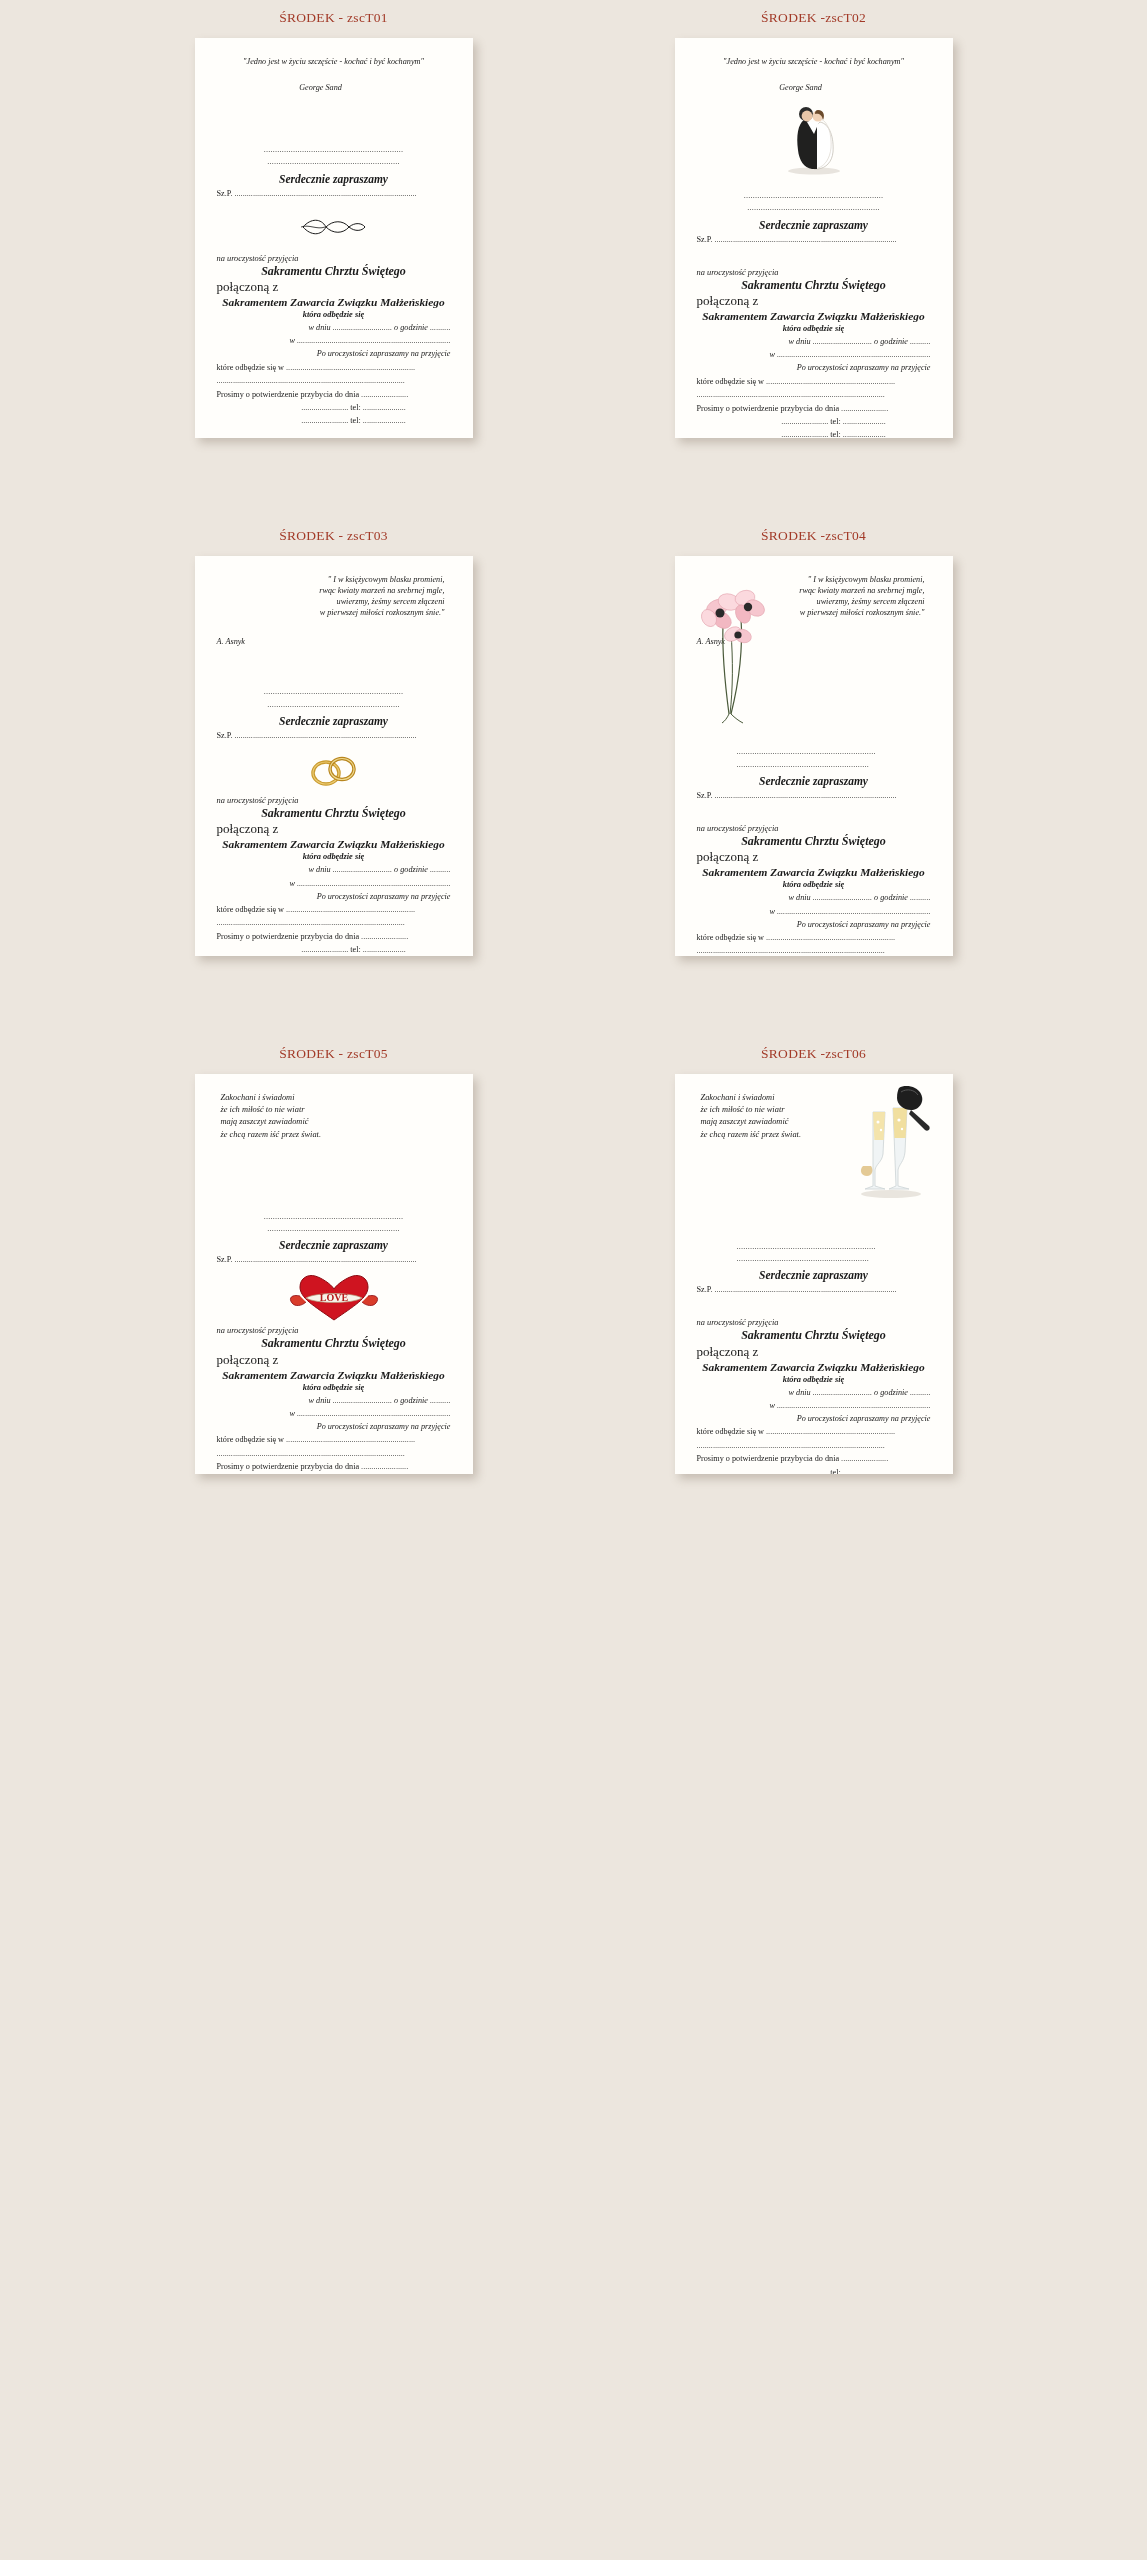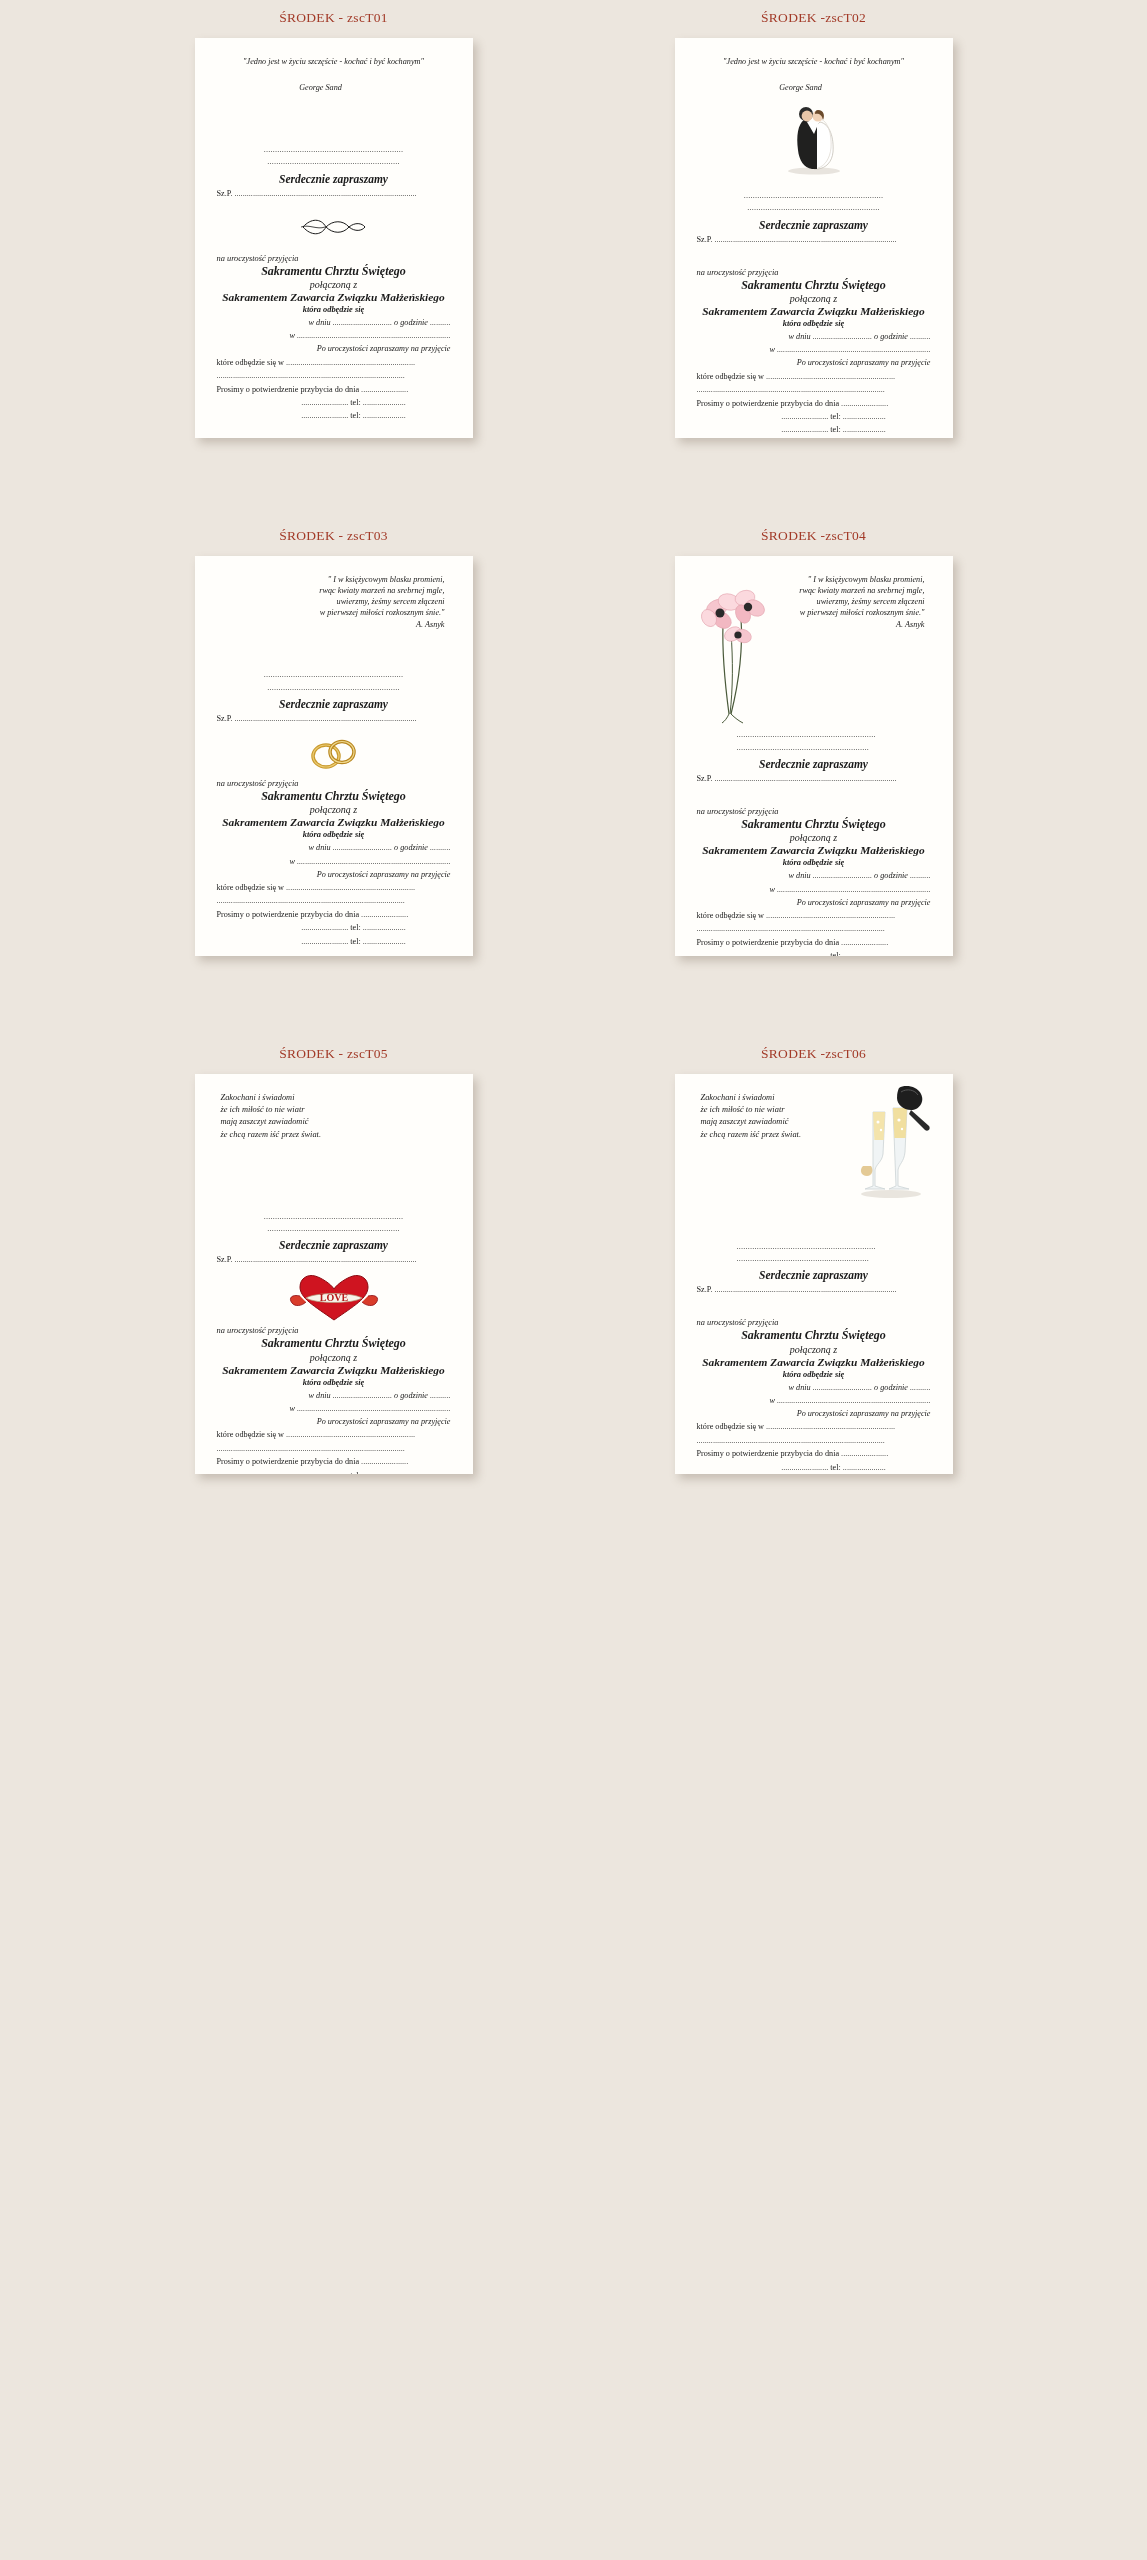--- a/index.html
+++ b/index.html
@@ -73,23 +73,22 @@
   .author {
     font-style: italic;
     font-size: 8.2px;
     text-align: center;
     padding-right: 26px;
     margin-top: 16px;
   }
   .author-tight {
     font-style: italic;
     font-size: 8.2px;
-    text-align: right;
     padding-right: 6px;
-    margin-top: 2px;
+    margin-top: 19px;
   }
   .block-left {
     font-style: italic;
     font-size: 8.4px;
     text-align: left;
     line-height: 1.45;
     padding-left: 4px;
   }
   .dots-line {
     font-size: 8.2px;
@@ -129,23 +128,22 @@
     margin-top: 4px;
   }
   .sacrament {
     text-align: center;
     font-size: 12px;
     font-style: italic;
     font-weight: bold;
     line-height: 1.35;
   }
   .joined {
-    text-align: center;
-    font-size: 10px;
-    font-style: italic;
+    text-align: left;
+    font-size: 13px;
   }
   .sacrament2 {
     text-align: center;
     font-size: 11.4px;
     font-style: italic;
     font-weight: bold;
     line-height: 1.35;
   }
   .willbe {
     text-align: center;

